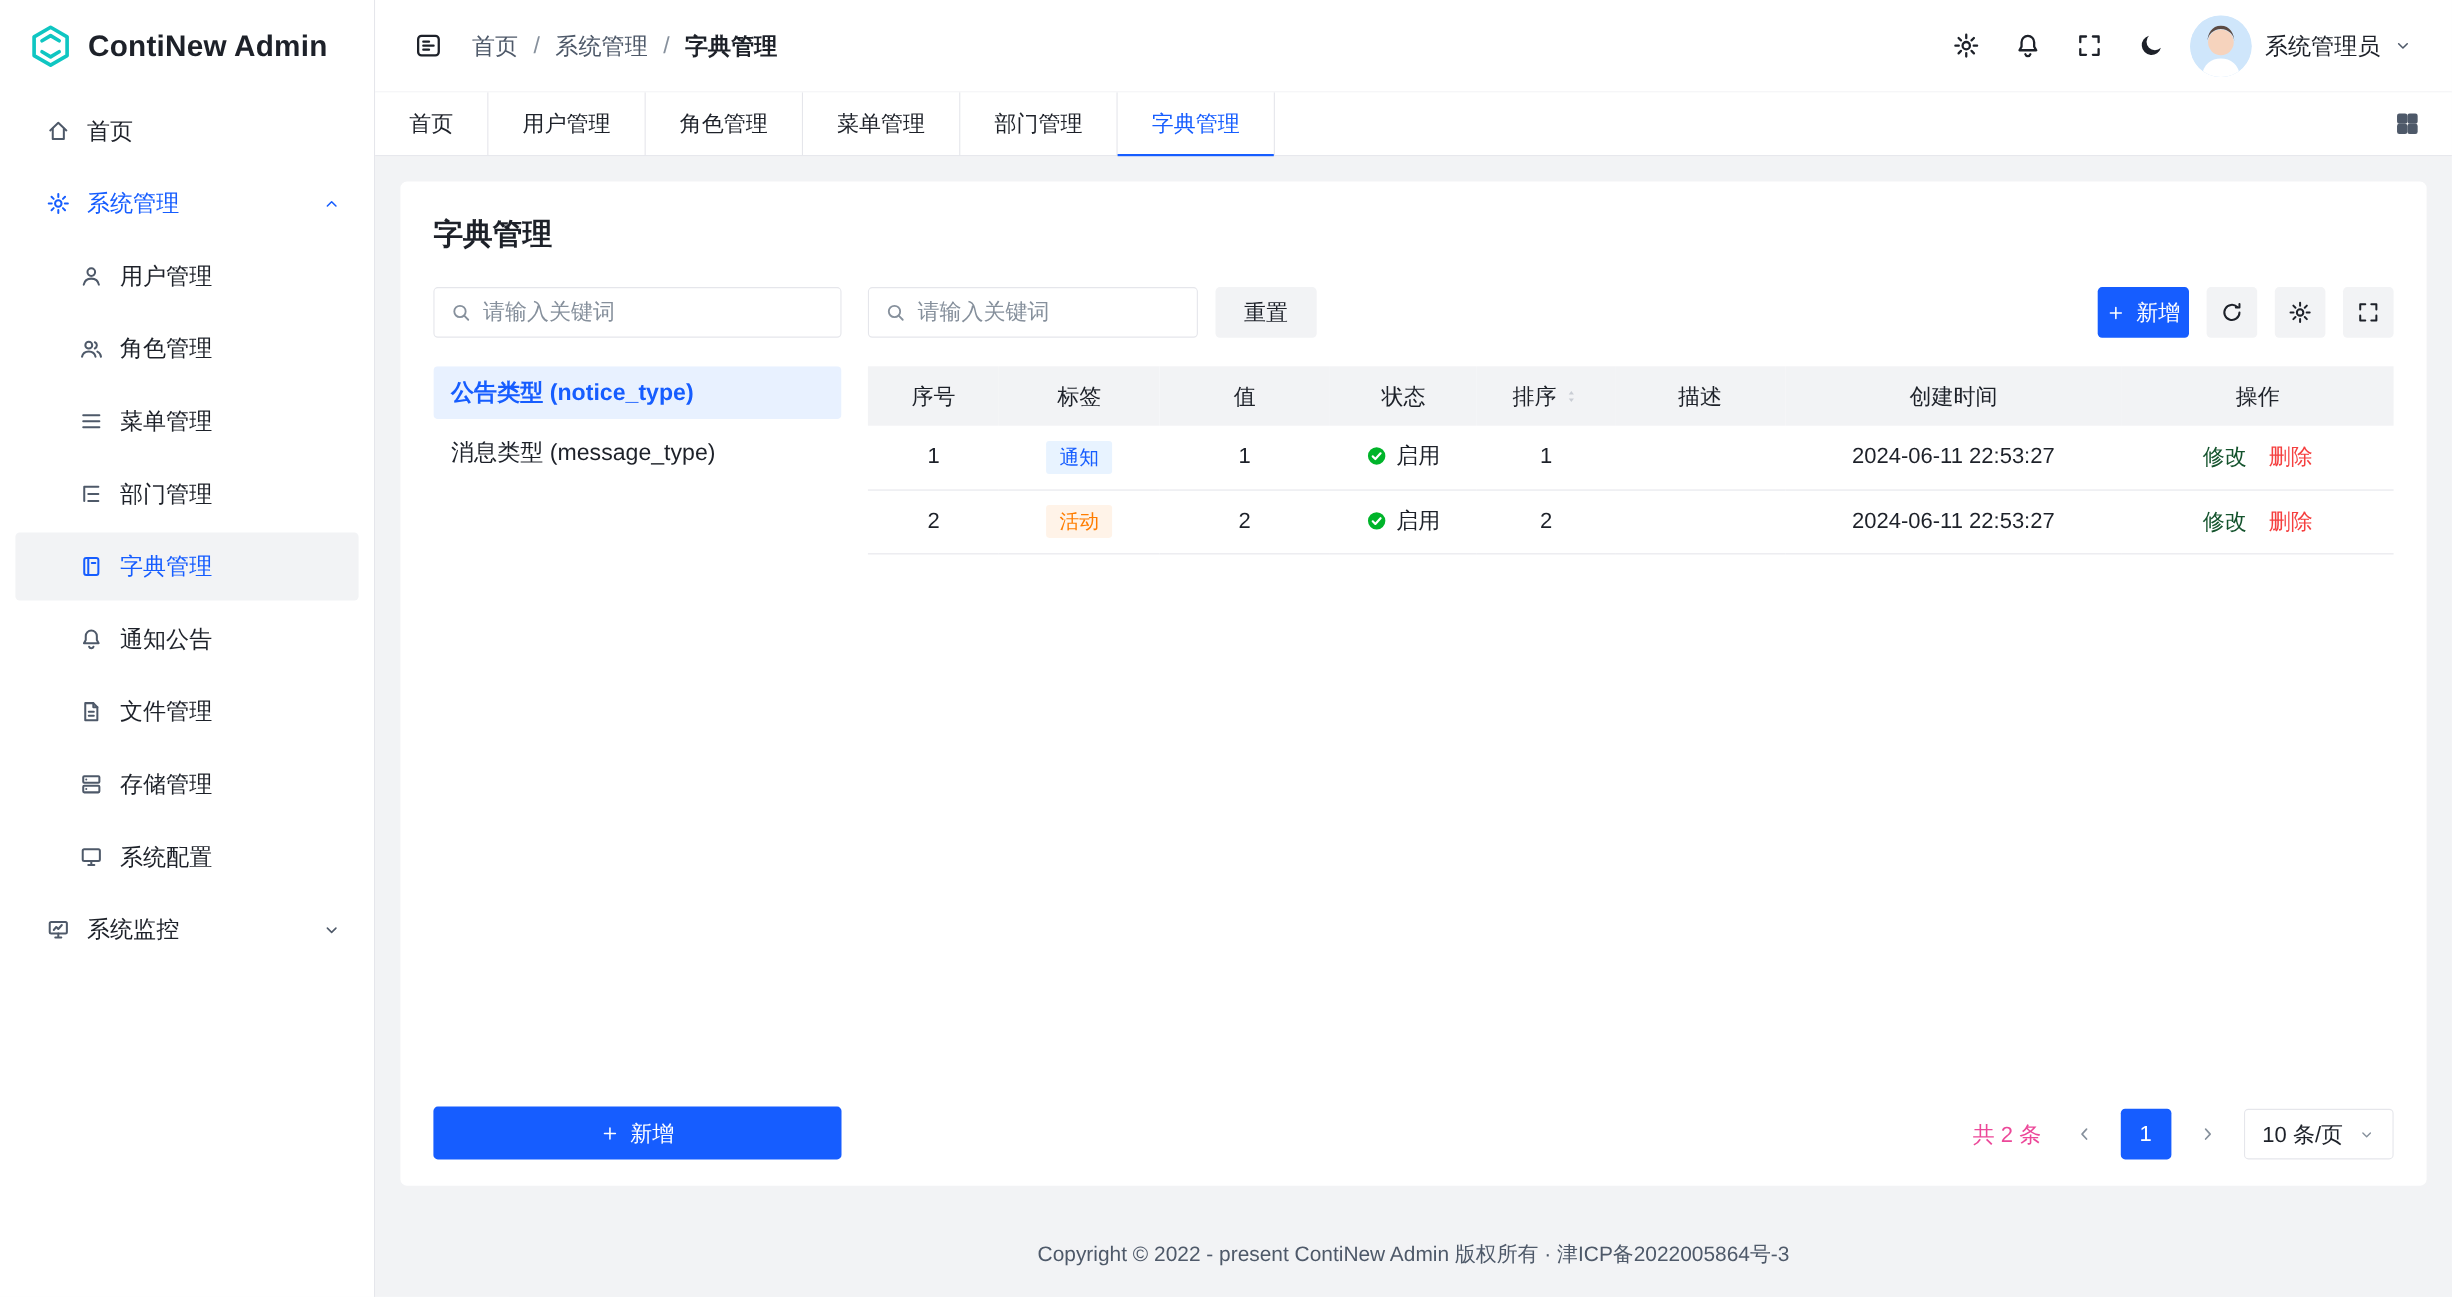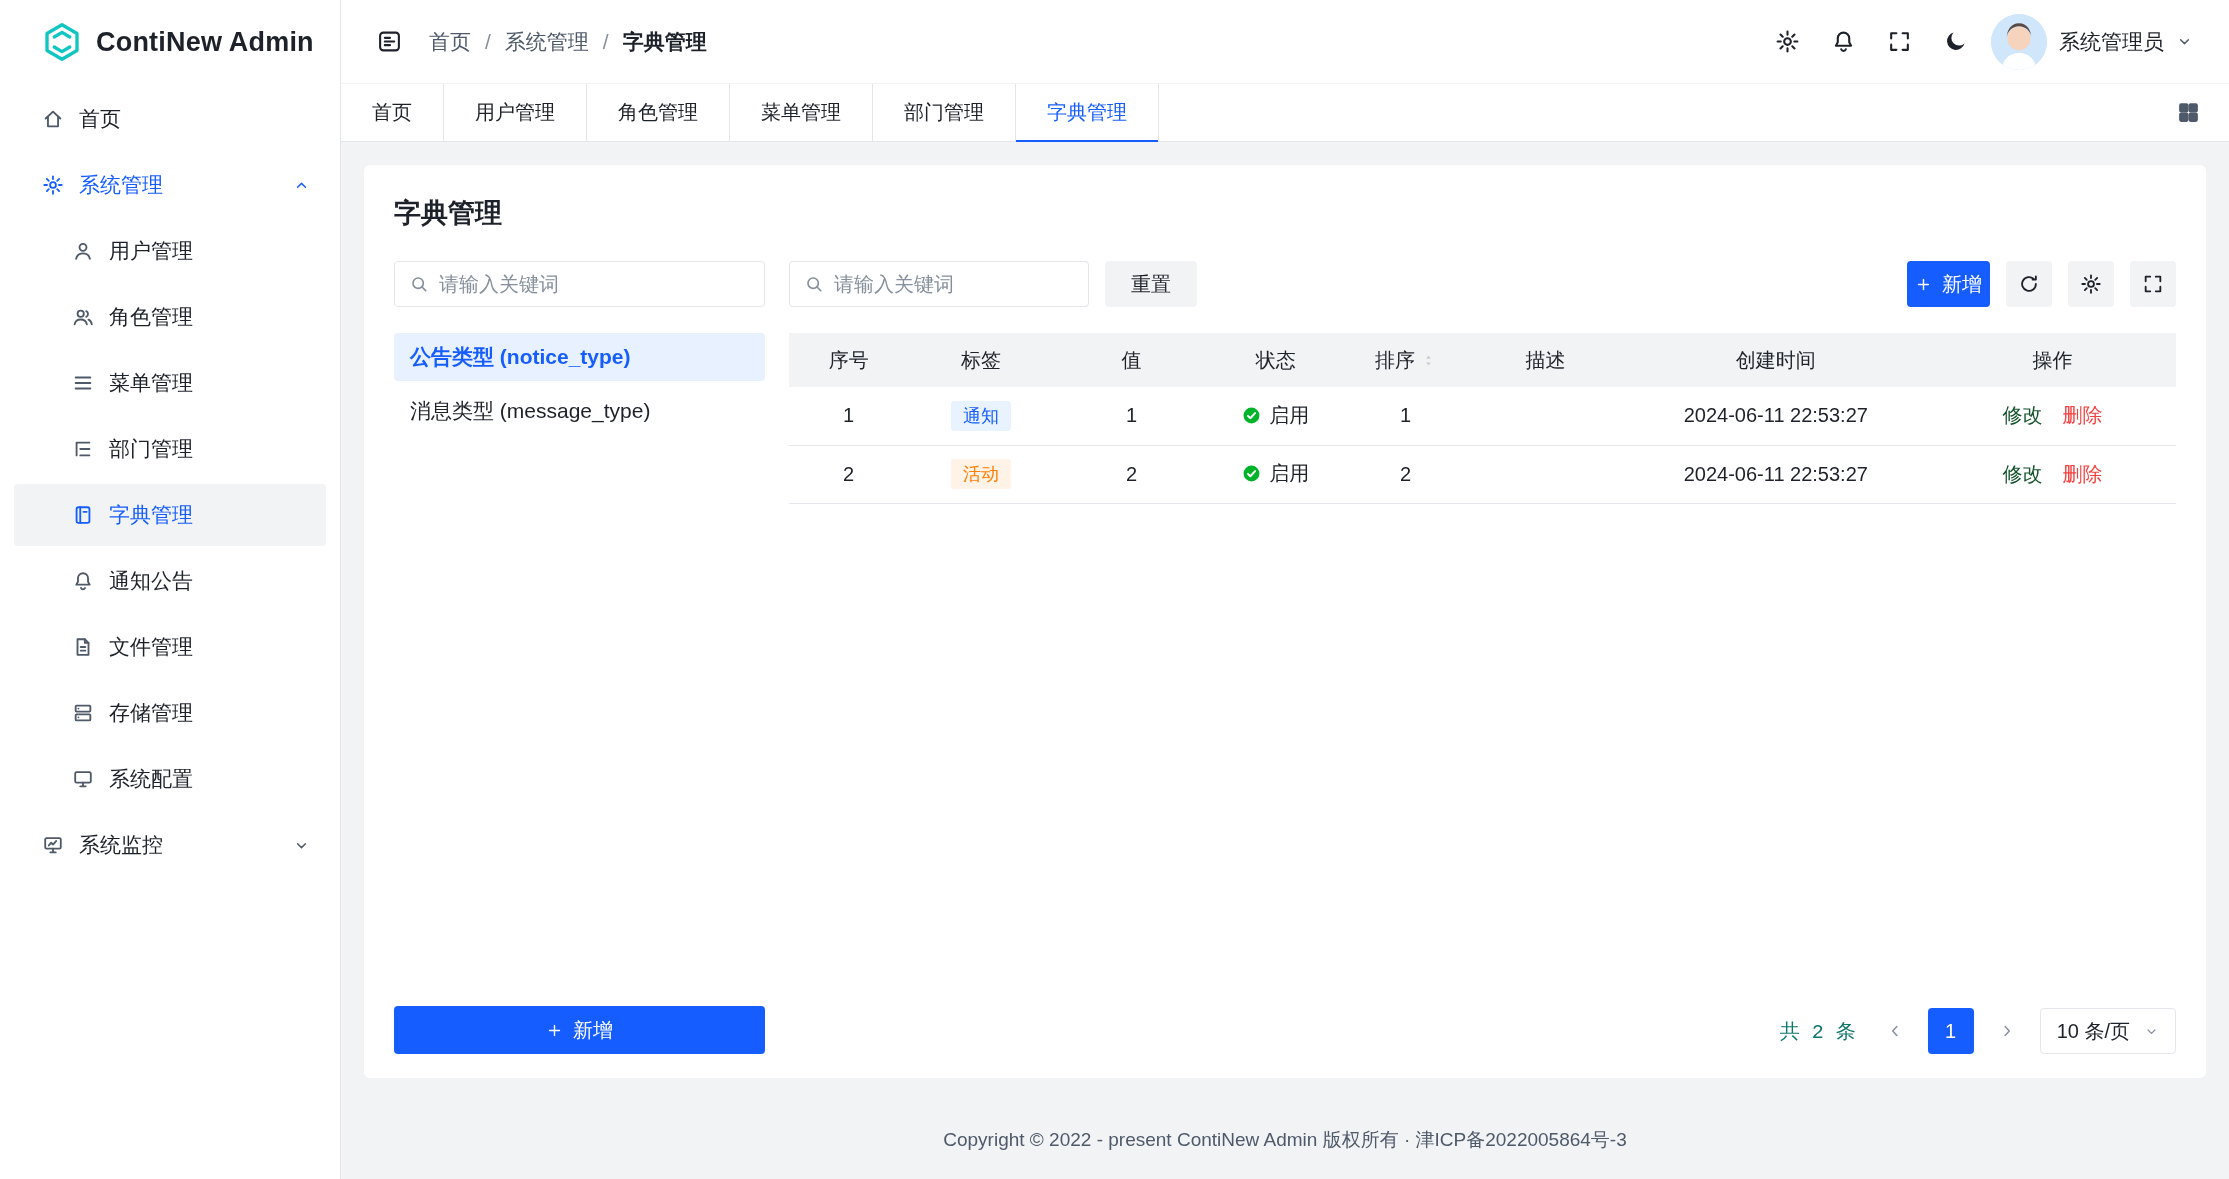--- a/index.html
+++ b/index.html
@@ -3,21 +3,21 @@
 <meta charset="utf-8">
 <title>ContiNew Admin</title>
 <style>
   * { margin:0; padding:0; box-sizing:border-box; }
   html,body { width:2229px; height:1179px; overflow:hidden; }
   body { font-family:"Liberation Sans","DejaVu Sans",sans-serif; color:#1d2129; background:#f2f3f5; font-size:20px; }
   .app { display:flex; width:100%; height:100%; }
 
   
   .sidebar { width:341px; flex-shrink:0; background:#fff; border-right:1px solid #e5e6eb; display:flex; flex-direction:column; }
-  .logo-row { height:84px; display:flex; align-items:center; padding:0 0 0 42px; gap:14px; flex-shrink:0; }
+  .logo-row { height:84px; display:flex; align-items:center; padding:0 0 0 26px; gap:14px; flex-shrink:0; }
   .logo-row .logo-mark { width:40px; height:40px; }
   .logo-title { font-size:27px; font-weight:700; color:#1d2129; letter-spacing:.2px; }
   .menu { padding:4px 14px; flex:1; overflow:hidden; }
   .menu-item { height:62px; margin-bottom:4px; display:flex; align-items:center; padding:0 16px 0 28px; border-radius:4px; font-size:21px; color:#1d2129; cursor:pointer; }
   .menu-item .ic { color:#4e5969; }
   .menu-item.sub { padding-left:58px; }
   .menu-item.group-active { color:#165dff; }
   .menu-item.group-active .ic { color:#165dff; }
   .menu-item.active { background:#f2f3f5; color:#165dff; }
   .menu-item.active .ic { color:#165dff; }
@@ -84,21 +84,21 @@
   .tag { display:inline-block; min-width:60px; padding:6px 10px; border-radius:3px; font-size:18px; line-height:1; }
   .tag--blue { background:#e8f3ff; color:#165dff; }
   .tag--orange { background:#fff3e8; color:#ff7d00; }
   .status { display:inline-flex; align-items:center; gap:8px; }
   .status svg { width:19px; height:19px; }
   .op-link { cursor:pointer; }
   .op-edit { color:#14532d; margin-right:20px; }
   .op-del { color:#f53f3f; }
 
   .pagination { margin-top:auto; padding-top:16px; display:flex; align-items:center; justify-content:flex-end; gap:12px; }
-  .pg-total { font-size:20px; color:#0f766e; margin-right:6px;font-family:Liberation Mono, monospace; }
+  .pg-total { font-size:20px; color:#ec4899; margin-right:6px; }
   .pg-nav { width:42px; height:42px; display:flex; align-items:center; justify-content:center; color:#86909c; cursor:pointer; }
   .pg-nav .ic { width:18px; height:18px; }
   .pg-num { width:46px; height:46px; border-radius:4px; background:#165dff; color:#fff; display:flex; align-items:center; justify-content:center; font-size:20px; cursor:pointer; }
   .pg-size { height:46px; border:1px solid #e5e6eb; border-radius:4px; background:#fff; display:flex; align-items:center; gap:14px; padding:0 16px; font-size:20px; cursor:pointer; }
   .pg-size .ic { width:15px; height:15px; color:#86909c; }
 
   .footer { height:78px; display:flex; align-items:center; justify-content:center; color:#4e5969; font-size:19px; flex-shrink:0; }
 </style>
 </head>
 <body>

